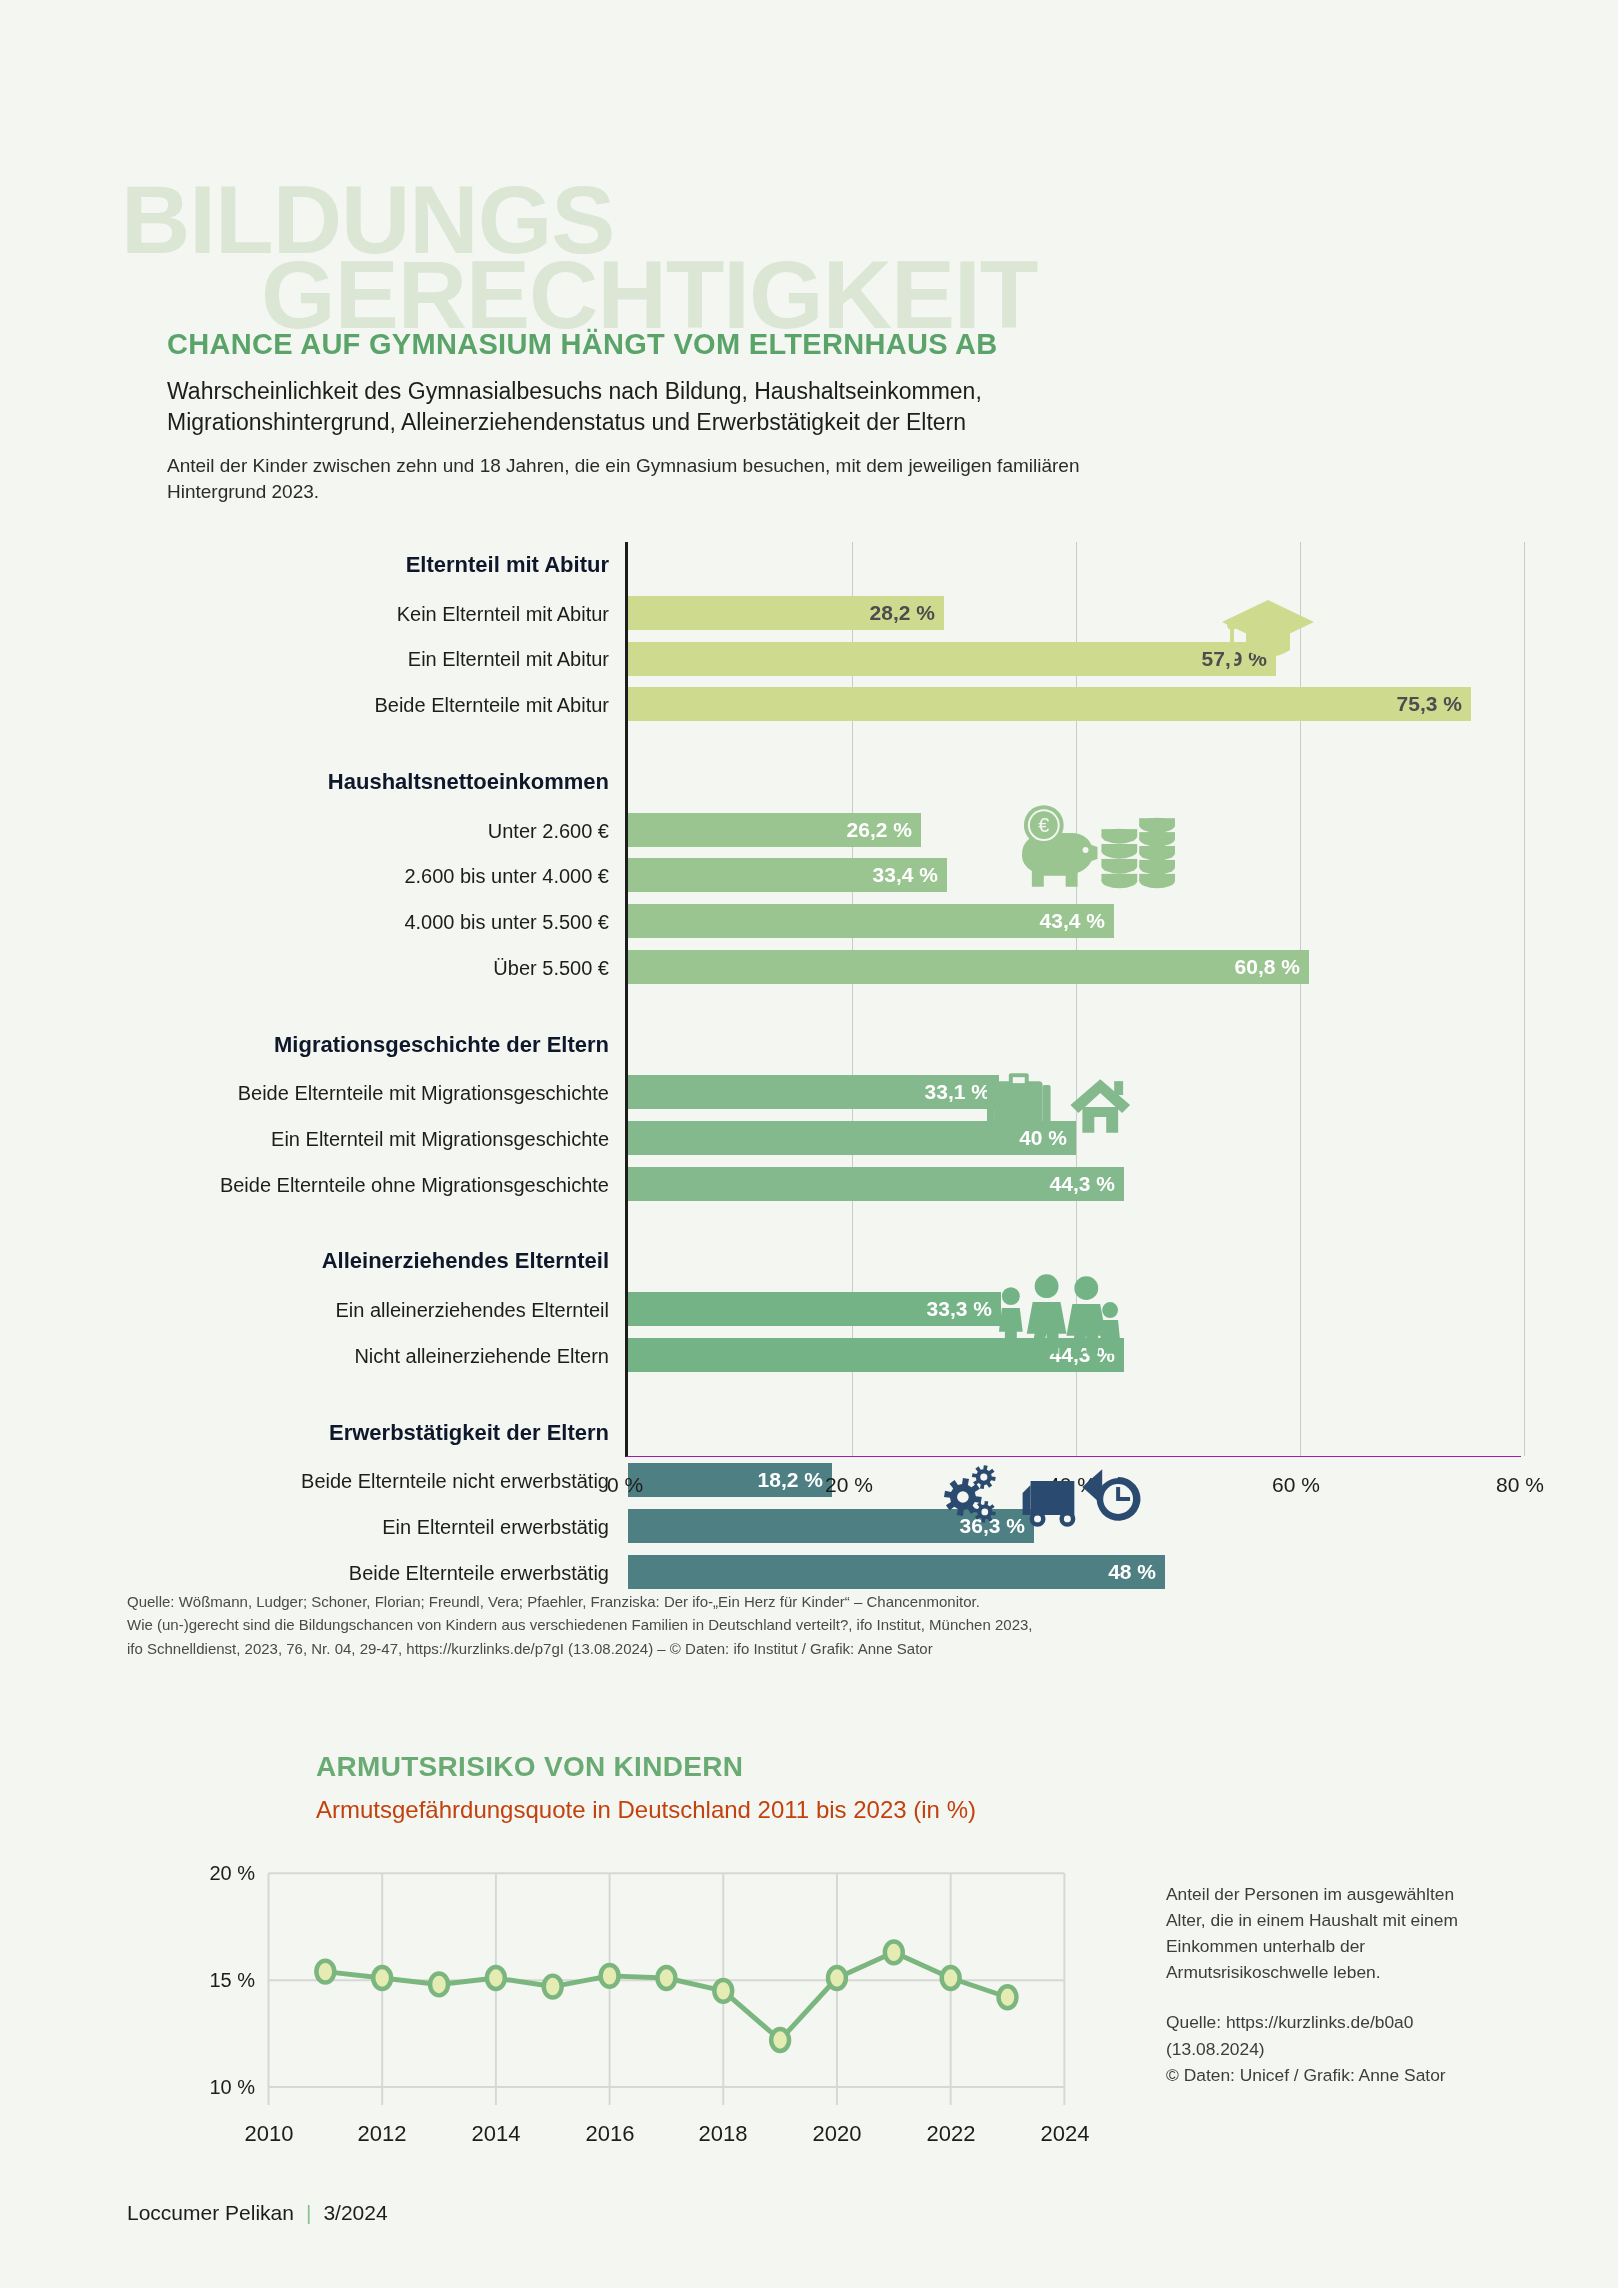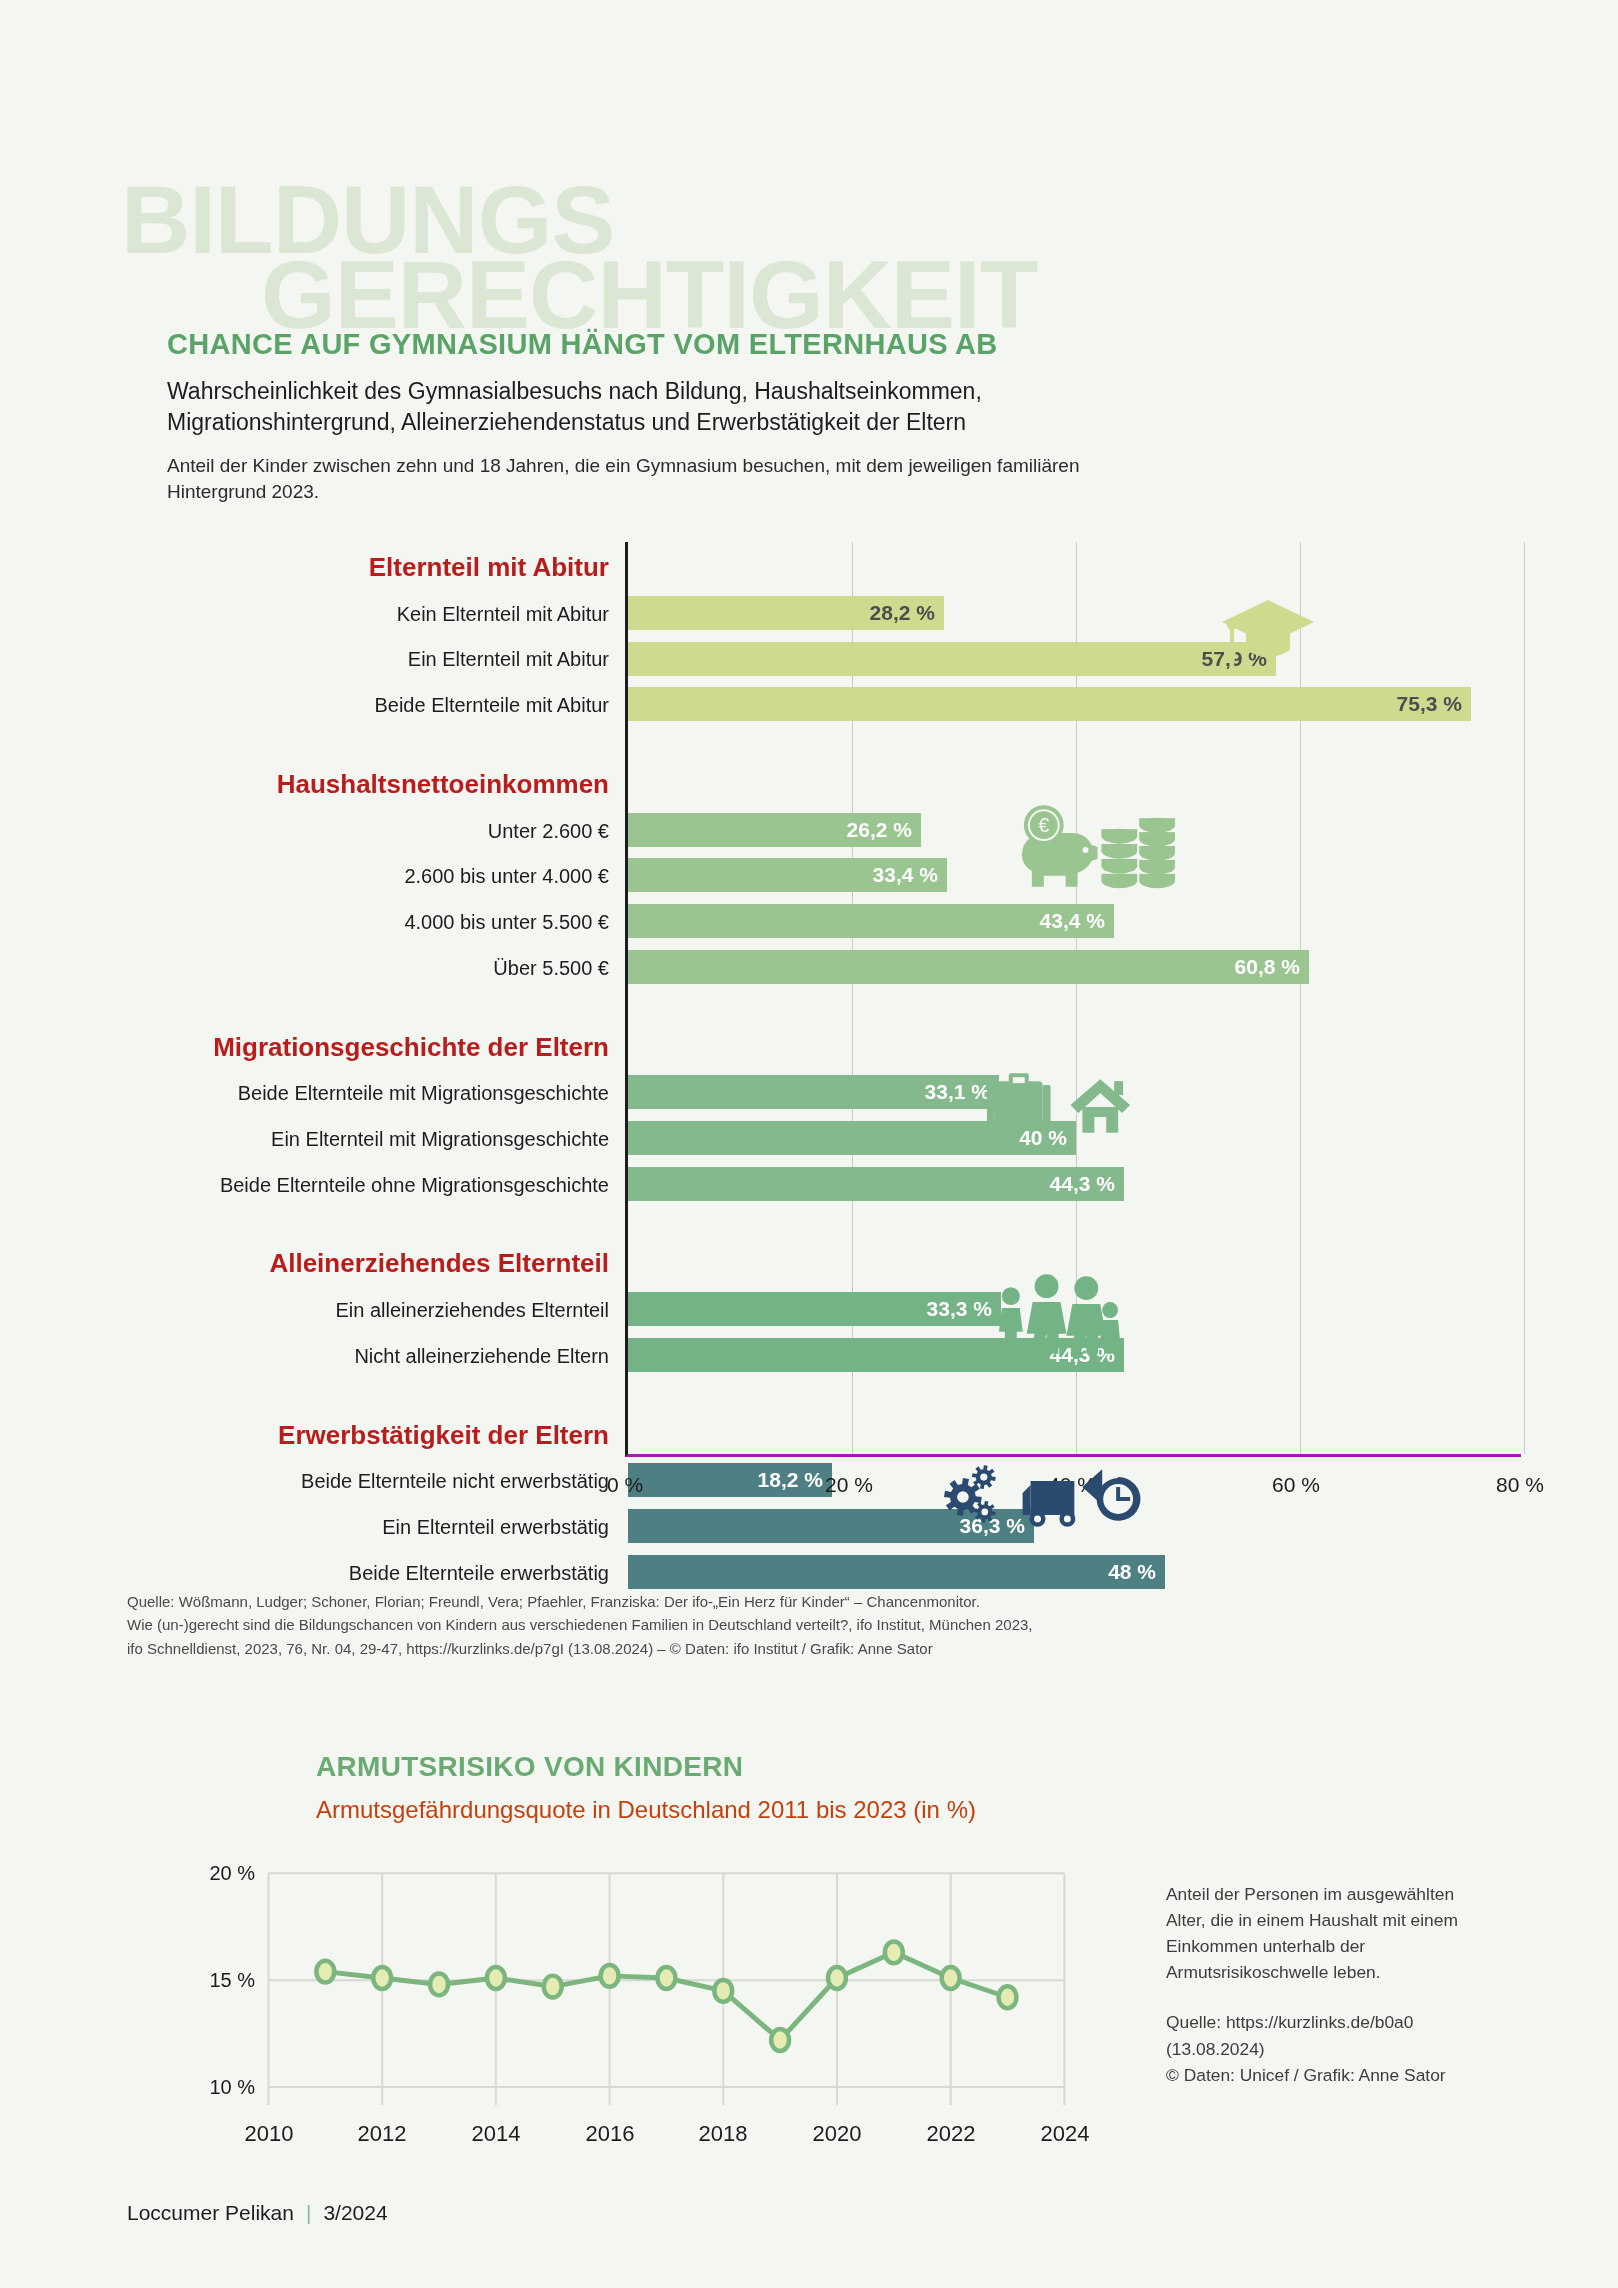--- a/index.html
+++ b/index.html
@@ -62,21 +62,21 @@
     width: 1353px;
     height: 955px;
   }
   .plot {
     position: absolute;
     left: 458px;
     top: 0;
     width: 896px;
     height: 915px;
     border-left: 3px solid #1d1d1b;
-    border-bottom: 3px solid #a21caf;
+    border-bottom: 1px solid #a21caf;
   }
   .gridline {
     position: absolute;
     top: 0; bottom: 0;
     width: 1px;
     background: #c9cbc6;
   }
   .rowlabel {
     position: absolute;
     right: 911px;
@@ -84,23 +84,23 @@
     white-space: nowrap;
     font-size: 20px;
     color: #1d1d1b;
     line-height: 1;
   }
   .grouphead {
     position: absolute;
     right: 911px;
     text-align: left;
     white-space: nowrap;
-    font-size: 26px;
+    font-size: 22px;
     font-weight: 700;
-    color: #b91c1c;
+    color: #0f172a;
     line-height: 1;
   }
   .bar {
     position: absolute;
     left: 0;
     height: 34px;
     display: flex;
     align-items: center;
     justify-content: flex-end;
   }

